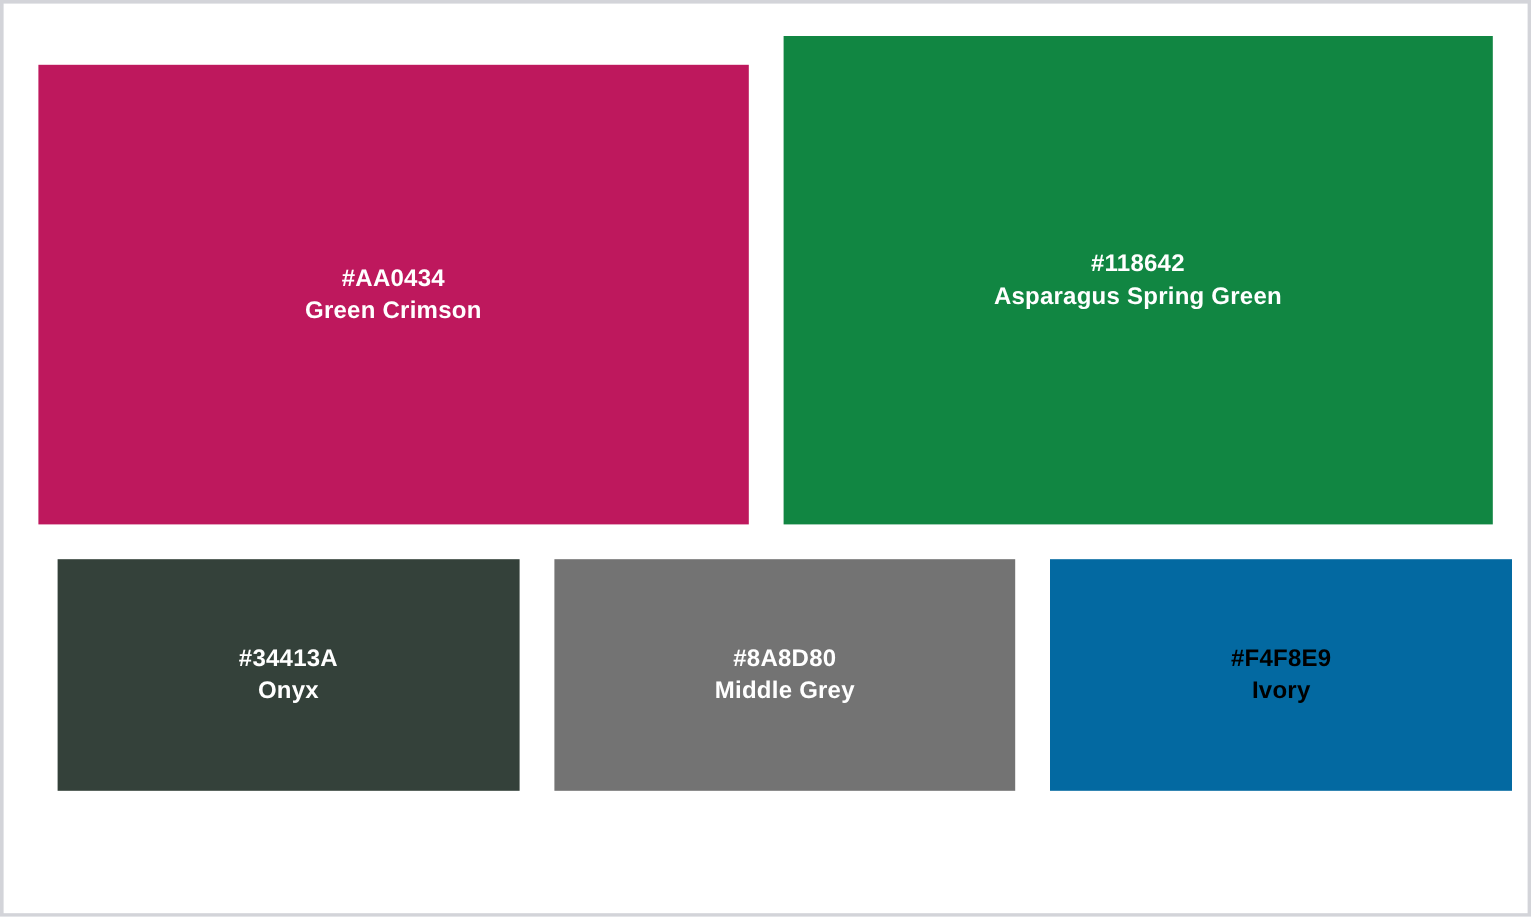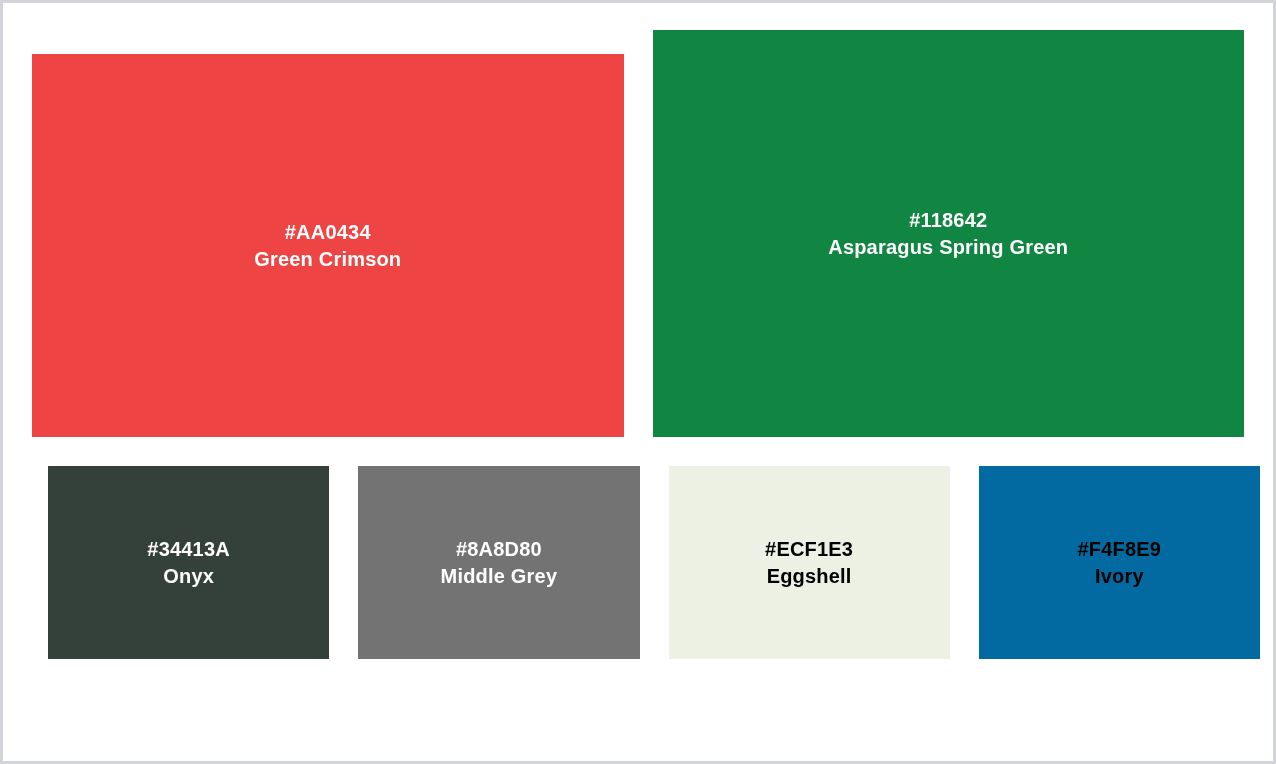--- a/index.html
+++ b/index.html
@@ -65,21 +65,21 @@
     display: block;
   }
 </style>
 </head>
 <body>
 
 <div class="page-frame" style="border-color: rgb(211, 212, 217); background: rgb(255, 255, 255);">
 
   <div class="palette-row row-primary">
 
-    <div class="swatch" style="background-color: #ef4444; color: rgb(255, 255, 255); margin-top: 24px;">
+    <div class="swatch" style="background-color: #be185d; color: rgb(255, 255, 255); margin-top: 24px;">
       <div class="swatch-text">
         <span class="swatch-hex">#AA0434</span>
         <span class="swatch-name">Green Crimson</span>
       </div>
     </div>
 
     <div class="swatch" style="background-color: rgb(17, 134, 66); color: rgb(255, 255, 255);">
       <div class="swatch-text">
         <span class="swatch-hex">#118642</span>
         <span class="swatch-name">Asparagus Spring Green</span>
@@ -97,26 +97,20 @@
       </div>
     </div>
 
     <div class="swatch" style="background-color: #737373; color: rgb(255, 255, 255);">
       <div class="swatch-text">
         <span class="swatch-hex">#8A8D80</span>
         <span class="swatch-name">Middle Grey</span>
       </div>
     </div>
 
-    <div class="swatch" style="background-color: rgb(236, 241, 227); color: rgb(0, 0, 0);">
-      <div class="swatch-text">
-        <span class="swatch-hex">#ECF1E3</span>
-        <span class="swatch-name">Eggshell</span>
-      </div>
-    </div>
 
     <div class="swatch" style="background-color: #0369a1; color: rgb(0, 0, 0);">
       <div class="swatch-text">
         <span class="swatch-hex">#F4F8E9</span>
         <span class="swatch-name">Ivory</span>
       </div>
     </div>
 
   </div>
 

